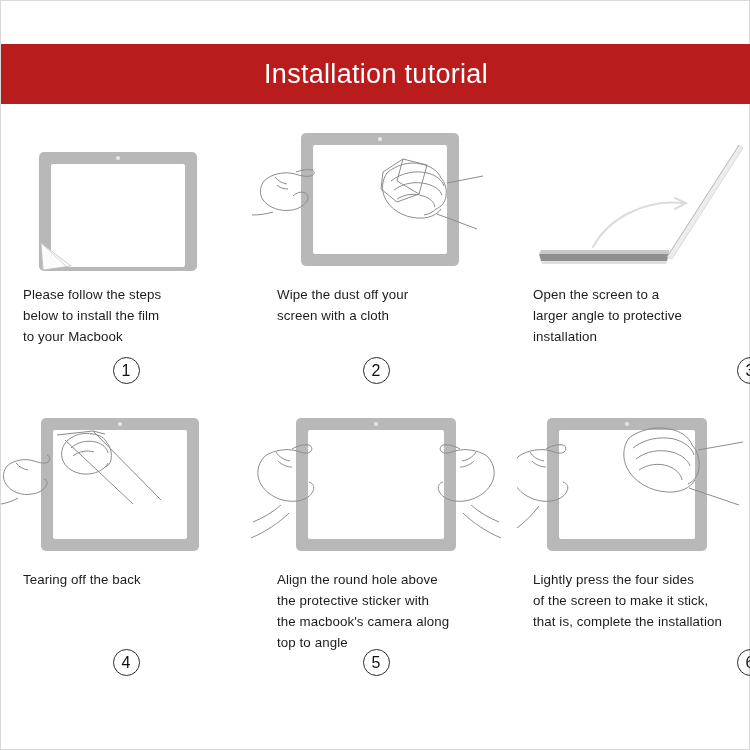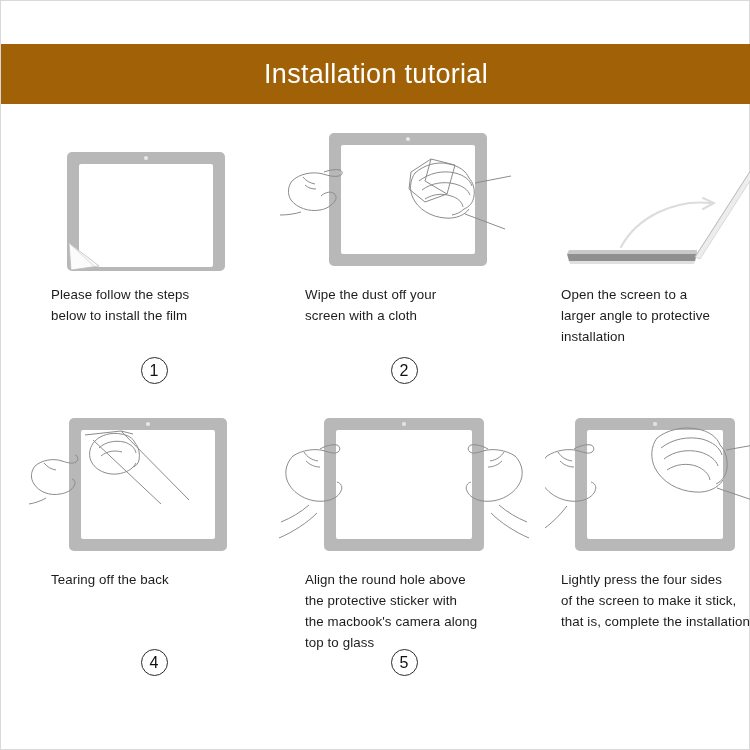--- a/index.html
+++ b/index.html
@@ -12,38 +12,37 @@
   }
   #page{
     position:absolute;left:0;top:0;width:750px;height:750px;
     box-sizing:border-box;
     border:1px solid #d9d9d9;
     background:#ffffff;
   }
   
   .banner{
     position:absolute;left:0;top:43px;width:750px;height:60px;
-    background:#a16207;
+    background:#b91c1c;
     display:flex;align-items:center;justify-content:center;
   }
   .banner-title{
     color:#ffffff;
     font-size:27px;
     font-weight:400;
     letter-spacing:.3px;
     line-height:1;
   }
   
   .grid{
     position:absolute;left:0;top:118px;width:750px;height:630px;
   }
   .cell{
     position:absolute;
     width:250px;
-    padding-left:28px;
   }
   .cell.c0{left:0px;}
   .cell.c1{left:250px;}
   .cell.c2{left:516px;}
   .cell.r0{top:0px;}
   .cell.r1{top:285px;}
 
   .art{
     position:relative;
     width:250px;height:155px;
@@ -103,20 +102,21 @@
           </g>
           <g>
             <path d="M40 124 L70 147 L42 151 Z" fill="#fbfbfb" stroke="#bdbdbd" stroke-width=".8"></path>
             <path d="M40 124 L66 148" stroke="#cfcfcf" stroke-width=".8" fill="none"></path>
           </g>
         </svg>
       </div>
       <div class="caption">
         <div>Please follow the steps</div>
         <div>below to install the film</div>
+        <div>to your Macbook</div>
       </div>
       <div class="num-wrap">
         <div class="num">1</div>
       </div>
     </div>
 
     <div class="cell c1 r0">
       <div class="art">
         <svg viewBox="0 0 250 155" xmlns="http://www.w3.org/2000/svg">
           <g>
@@ -256,21 +256,21 @@
             <path d="M223 57 C219 61 214 63 209 63"></path>
             <path d="M248 118 C238 114 228 108 220 101"></path>
             <path d="M250 134 C236 128 222 119 212 109"></path>
           </g>
         </svg>
       </div>
       <div class="caption">
         <div>Align the round hole above</div>
         <div>the protective sticker with</div>
         <div>the macbook's camera along</div>
-        <div>top to glass</div>
+        <div>top to angle</div>
       </div>
       <div class="num-wrap">
         <div class="num">5</div>
       </div>
     </div>
 
     <div class="cell c2 r1">
       <div class="art">
         <svg viewBox="0 0 250 155" xmlns="http://www.w3.org/2000/svg">
           <g>

